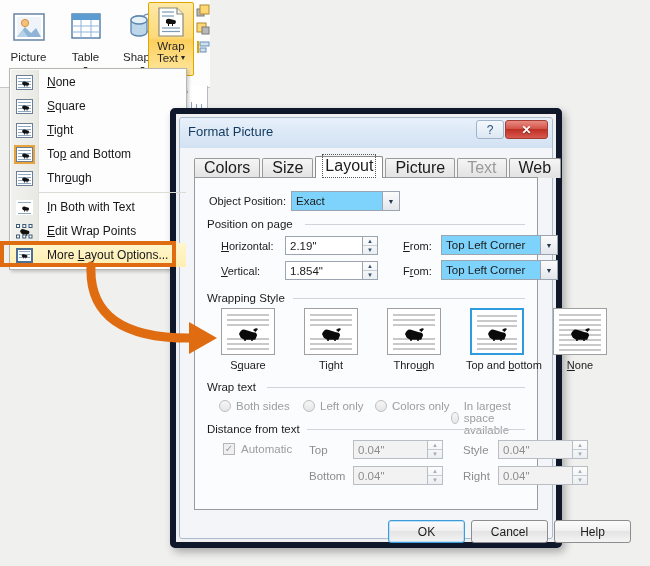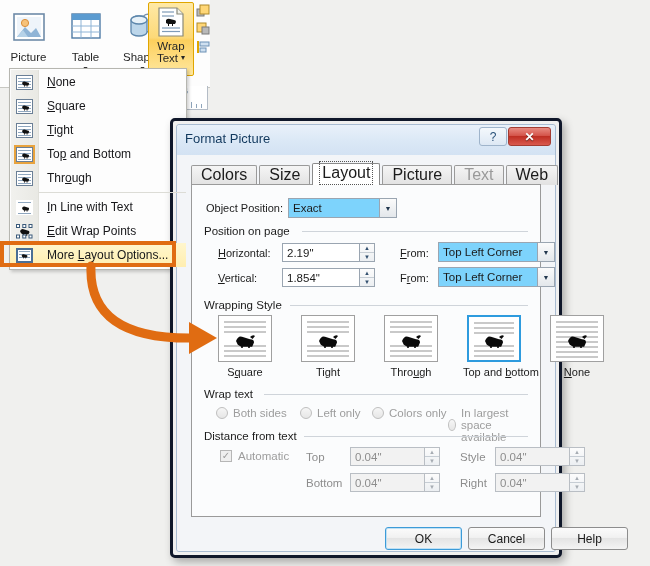--- a/index.html
+++ b/index.html
@@ -71,25 +71,24 @@
   .ico-box { width:17px; height:15px; border:1px solid #6a7f96; background:#ffffff; position:relative; }
   .ico-box .ln { position:absolute; left:1px; right:1px; height:1.3px; background:#8fa7bf;}
 
   
   #arrow { position:absolute; left:85px; top:252px; width:150px; height:110px; z-index:6; }
 
   
   #dialog {
     position:absolute; left:170px; top:108px; width:392px; height:440px;
     background:#f0f0f0;
-    border:3px solid #0f172a;
+    border:6px solid #0f172a;
     border-radius:5px;
     box-shadow:3px 4px 8px rgba(0,0,0,.30);
     padding:3px;
-    margin-top:10px;
   }
   #dlg-frame { position:absolute; left:3px; top:3px; right:3px; bottom:3px;
     border:1px solid #a9bcd2; border-radius:3px; background:#f3f5f8; }
   #titlebar {
     position:absolute; left:0; top:0; right:0; height:30px;
     background:linear-gradient(180deg,#e9f1fa 0%, #dbe8f6 52%, #d3e2f3 100%);
     border-radius:3px 3px 0 0;
   }
   #dlg-title { position:absolute; left:8px; top:6px; font-size:13px; color:#12395e; }
   #btn-help-tb {
@@ -379,21 +378,21 @@
   <div class="mi">
     <div class="mi-ico">
       <span class="ico-box" style="border-color:#fff">
         <svg width="11" height="8" viewBox="0 0 11 8" style="position:absolute;left:3px;top:3px;">
           <path d="M2 4 q1-2 2.5-1.4 l3 .9 q1.6 0 1.6 1.3 l-.7 1.6 h-1 v1.4 h-.7 v-1.4 h-2 v1.4 h-.7 v-1.4 l-1.4-.8 z" fill="#111"></path>
         </svg>
         <i class="ln" style="top:1px"></i>
           <i class="ln" style="top:12px"></i>
       </span>
     </div>
-    <div class="mi-lab"><span class="u">I</span><span>n Line with Text</span></div>
+    <div class="mi-lab"><span class="u">I</span><span>n Both with Text</span></div>
   </div>
 
   <div class="mi">
     <div class="mi-ico">
       <span style="position:relative;width:17px;height:15px;display:block;">
         <svg width="17" height="15" viewBox="0 0 17 15">
           <path d="M4 7 q1.5-2.5 3.5-1.8 l4 1.2 q2 0 2 1.8 l-1 2 h-1.3 v1.8 h-.9 v-1.8 h-2.6 v1.8 h-.9 v-1.8 l-1.8-1 z" fill="#111"></path>
           <g fill="#fff" stroke="#3a5a7a">
             <rect x="0.5" y="0.5" width="3" height="3"></rect>
               <rect x="13" y="0.5" width="3" height="3"></rect>

